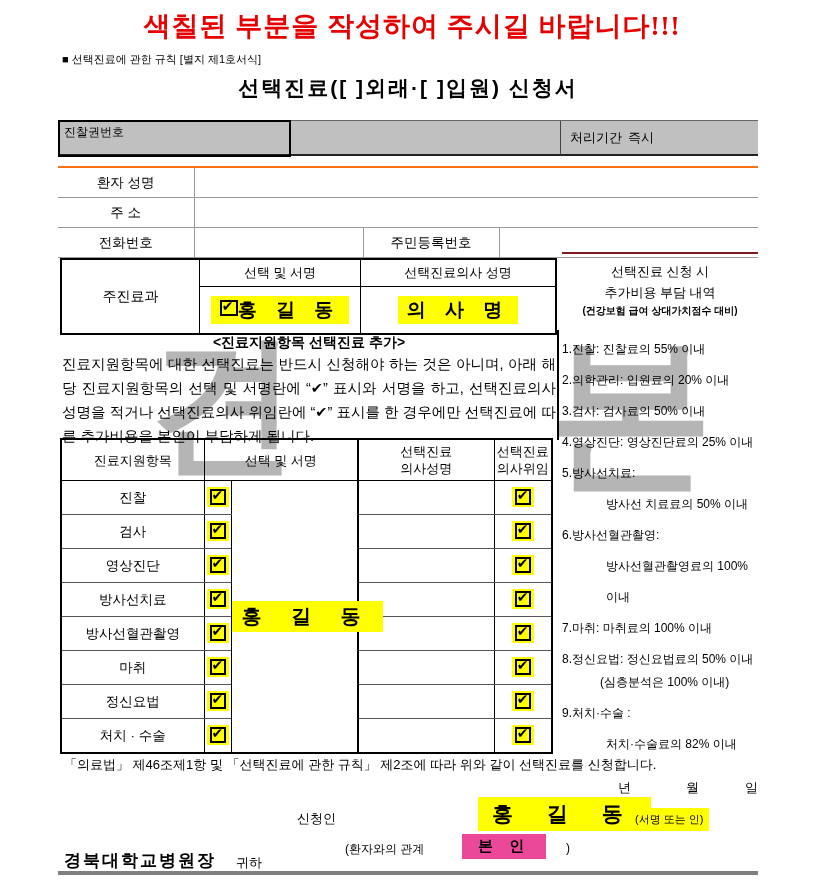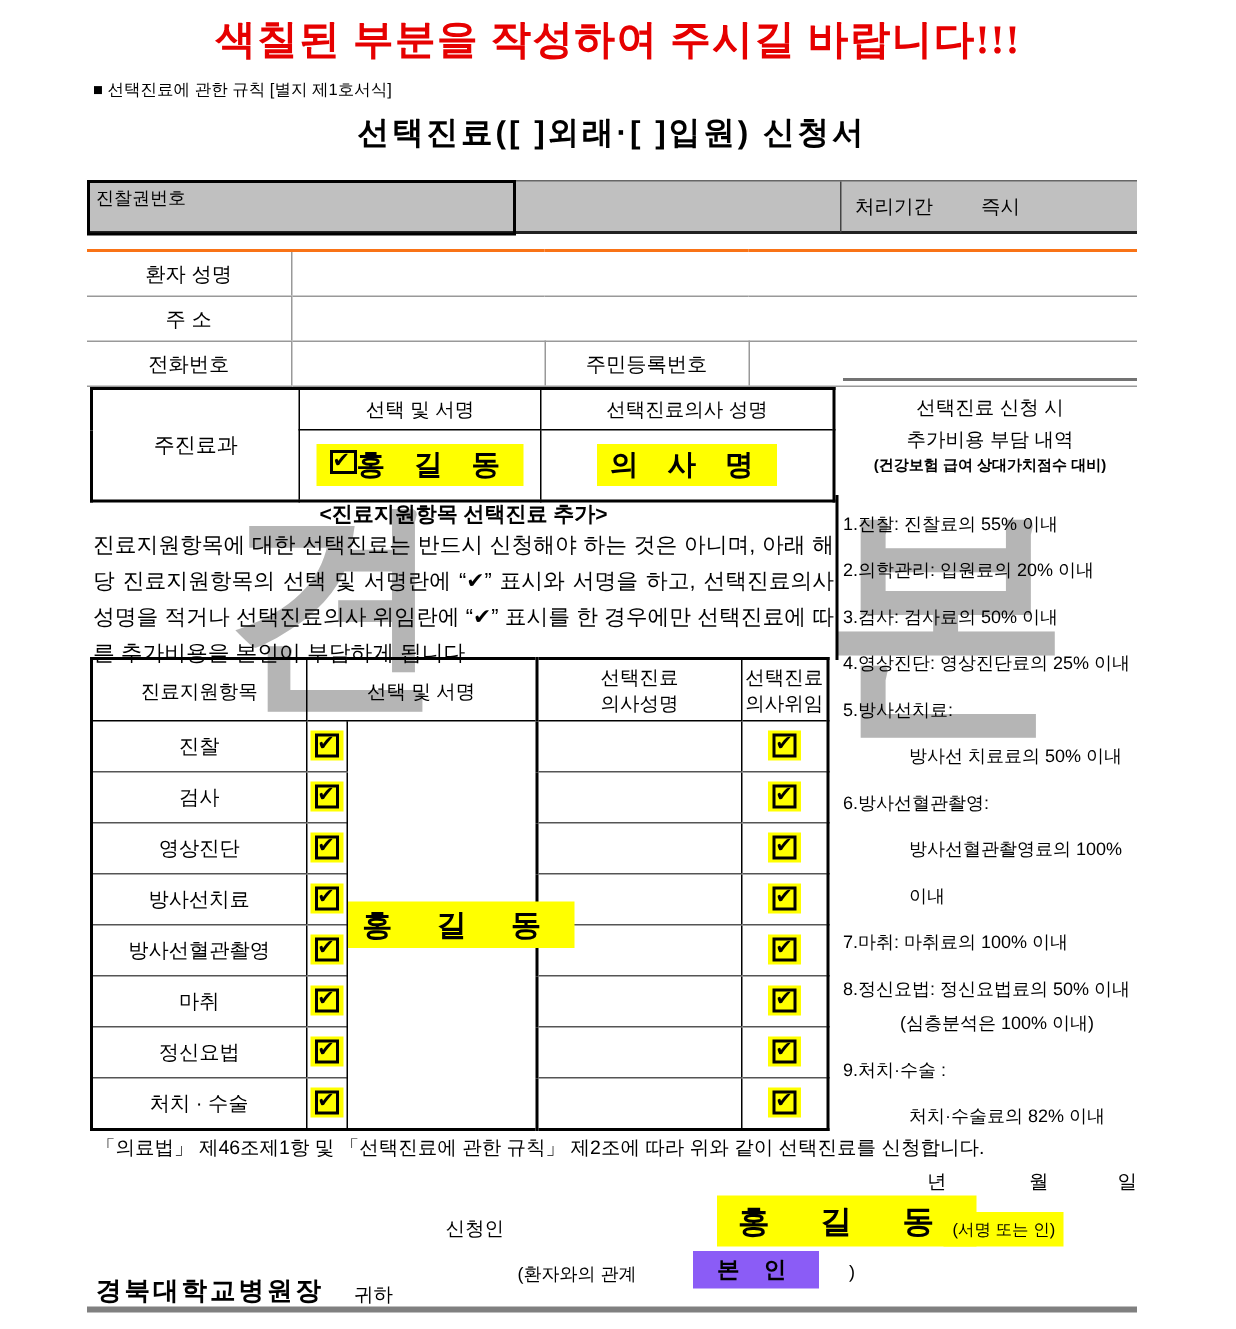--- a/index.html
+++ b/index.html
@@ -15,25 +15,25 @@
   .layer{position:absolute;z-index:1;}
 
   .banner{left:0;top:8px;width:824px;text-align:center;color:#e60000;font-weight:bold;
           font-size:27px;letter-spacing:1px;font-family:"Liberation Serif","DejaVu Serif",serif;}
   .ruleref{left:62px;top:52px;font-size:11px;}
   .title{left:58px;top:74px;width:700px;text-align:center;font-weight:bold;font-size:21px;letter-spacing:2px;}
 
   
   .graybar{left:58px;top:120px;width:700px;height:36px;background:#c0c0c0;
            border-top:1px solid #666;border-bottom:2px solid #222;box-sizing:border-box;}
-  .cardbox{position:absolute;left:0;top:-1px;width:286px;height:37px;border:2px solid #000;
+  .cardbox{position:absolute;left:0;top:-1px;width:233px;height:37px;border:2px solid #000;
            box-sizing:border-box;font-size:12px;padding:2px 4px;}
   .procdiv{position:absolute;left:502px;top:0;width:1px;height:34px;background:#444;}
   .proclabel{position:absolute;left:512px;top:8px;font-size:13px;}
-  .procvalue{position:absolute;left:596px;top:8px;font-size:13px;}
+  .procvalue{position:absolute;left:570px;top:8px;font-size:13px;}
 
   
   .ptable{left:58px;top:166px;}
   .ptable table{border-collapse:collapse;table-layout:fixed;width:700px;border-top:2px solid #f97316;}
   .ptable td{height:29px;border-bottom:1px solid #999;font-size:13.5px;padding:0;}
   .ptable td.lbl{text-align:center;}
   .ptable td.val{border-left:1px solid #999;}
 
   
   .deptbox{left:60px;top:258px;}
@@ -48,21 +48,21 @@
       font-size:19px;letter-spacing:7px;white-space:nowrap;}
 
   
   .chkwrap{background:#ffff00;display:inline-block;padding:2px 3px;line-height:0;}
   .chk{display:inline-block;width:12px;height:12px;border:2px solid #000;position:relative;background:transparent;}
   .chk::after{content:"✔";position:absolute;left:0px;top:-3px;font-size:14px;font-weight:bold;line-height:1;color:#000;}
   .chk-plain{background:none;padding:0 2px 0 0;}
 
   
   .costpanel{left:562px;top:252px;width:196px;}
-  .cp-head{text-align:center;border-top:2px solid #737373;padding-top:7px;}
+  .cp-head{text-align:center;border-top:2px solid #7f1d1d;padding-top:7px;}
   .cp-t1,.cp-t2{font-size:13px;line-height:21px;}
   .cp-t3{font-size:10px;font-weight:bold;line-height:16px;}
   .cp-items{margin-top:22px;font-size:12px;}
   .cp-item{margin-bottom:14px;white-space:nowrap;}
   .cp-item.ind{padding-left:44px;}
   .cp-item.ind2{padding-left:38px;margin-top:-8px;}
   .vline{left:557px;top:330px;width:2px;height:110px;background:#000;}
 
   
   .notice{left:62px;top:334px;width:494px;}
@@ -83,21 +83,21 @@
 
   .statement{left:64px;top:756px;font-size:13px;white-space:nowrap;}
   .d-y{left:618px;top:779px;font-size:13px;}
   .d-m{left:686px;top:779px;font-size:13px;}
   .d-d{left:745px;top:779px;font-size:13px;}
   .applicant-lbl{left:297px;top:810px;font-size:13px;}
   .applicant-name{left:478px;top:797px;background:#ffff00;padding:3px 14px;
                   font-weight:bold;font-size:21px;letter-spacing:14px;white-space:nowrap;}
   .sealnote{left:629px;top:808px;background:#ffff00;padding:4px 6px;font-size:11px;white-space:nowrap;}
   .rel-lbl{left:345px;top:841px;font-size:12px;}
-  .rel-val{left:462px;top:834px;background:#8b5cf6;padding:3px 16px;font-weight:bold;
+  .rel-val{left:462px;top:834px;background:#ec4899;padding:3px 16px;font-weight:bold;
            font-size:15px;letter-spacing:6px;white-space:nowrap;}
   .rel-close{left:566px;top:841px;font-size:12px;}
   .addressee{left:64px;top:849px;font-weight:bold;font-size:17px;letter-spacing:2px;}
   .honorific{left:236px;top:854px;font-size:13px;}
   .bottomline{left:58px;top:871px;width:700px;height:4px;background:#808080;}
 </style>
 </head>
 <body>
 
 <div class="page">

